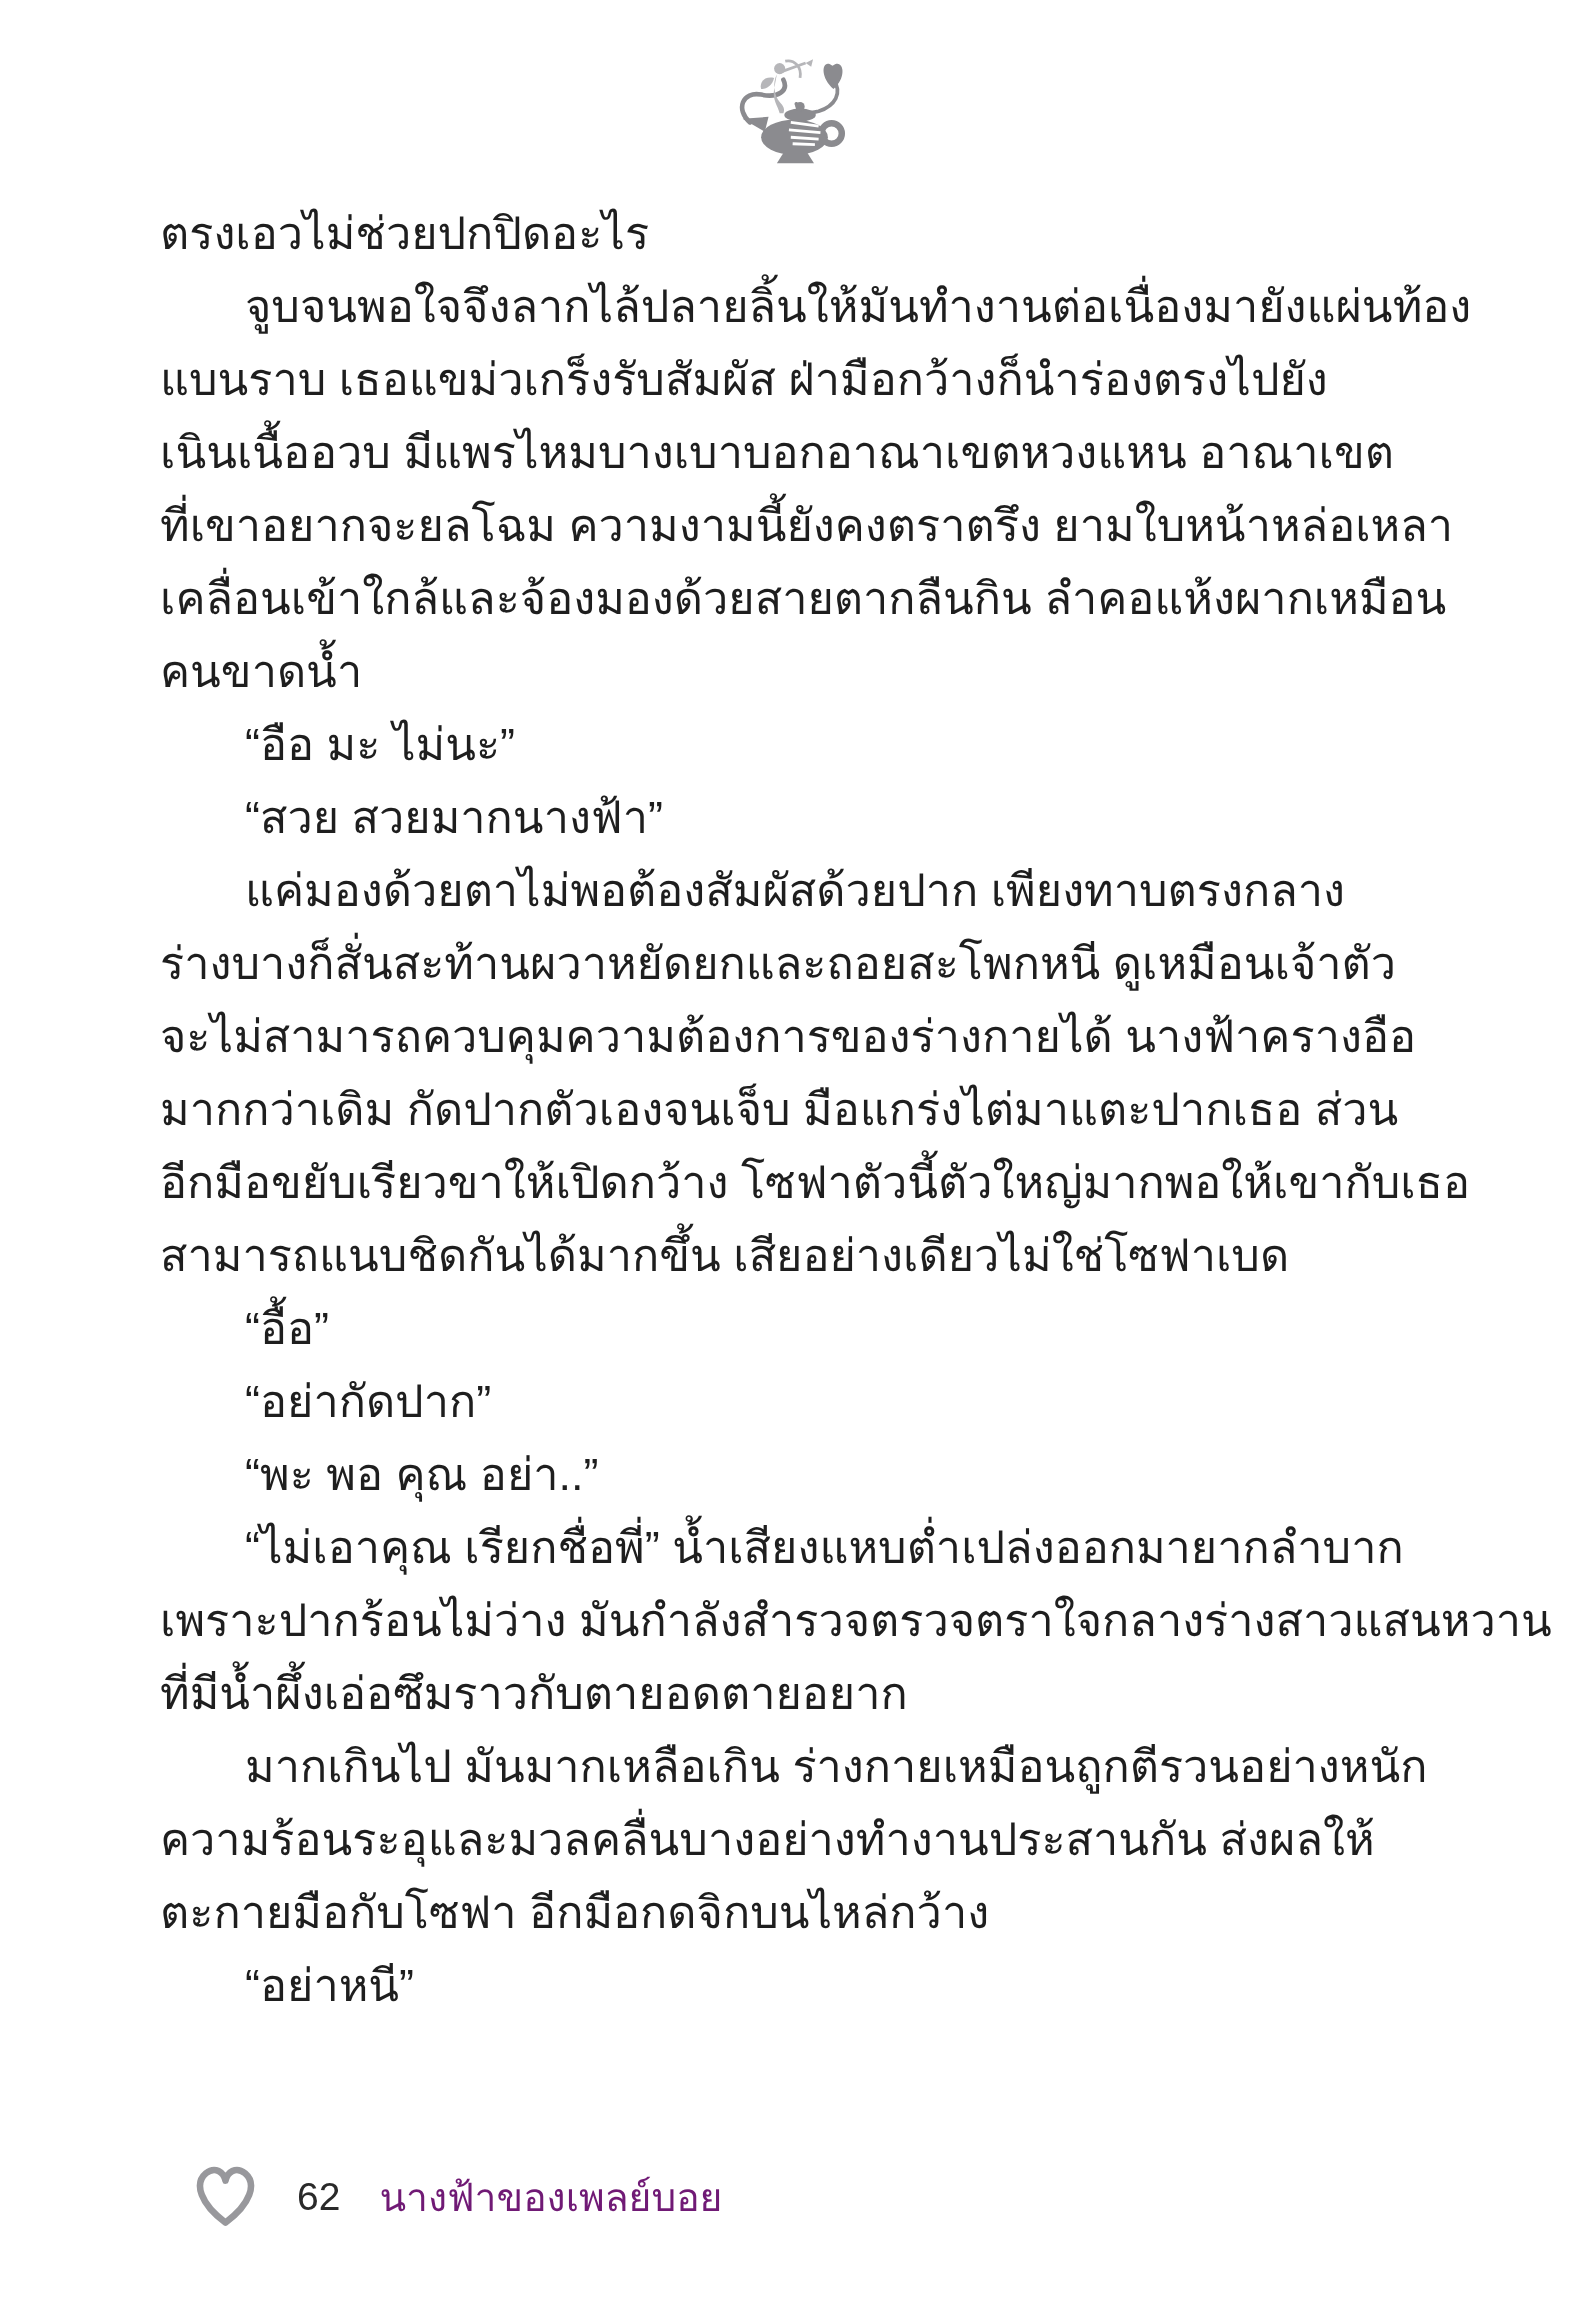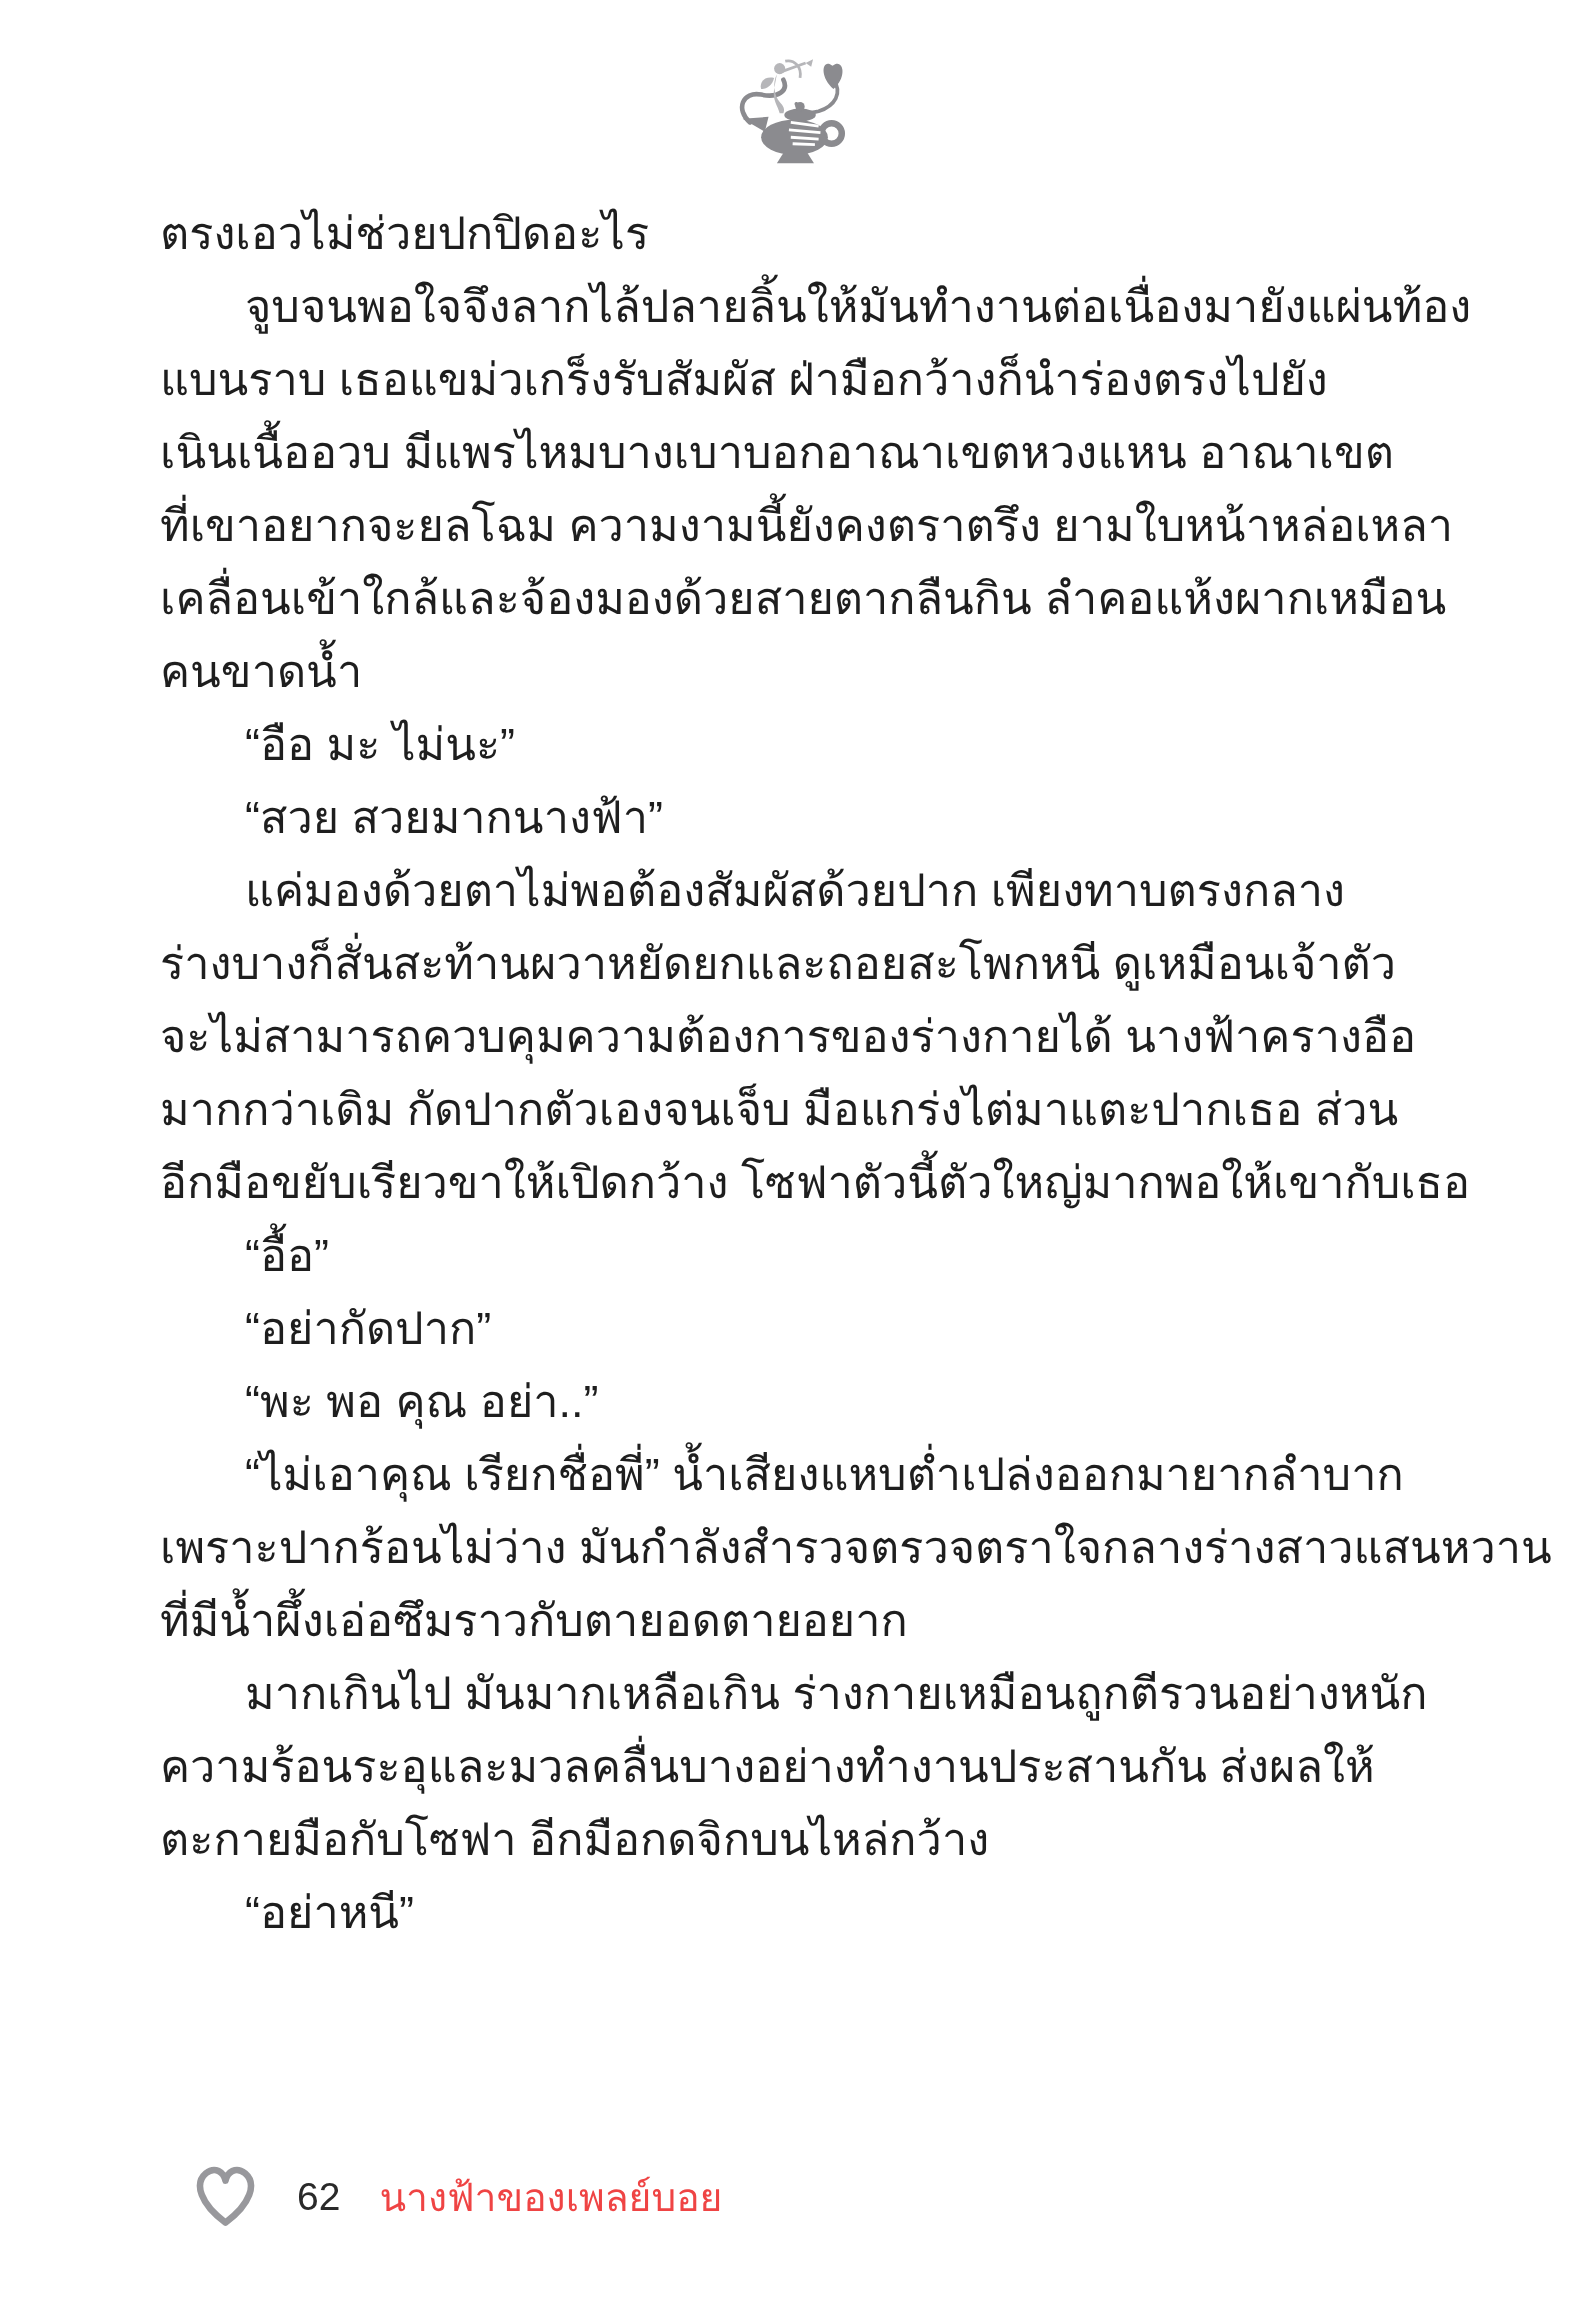--- a/index.html
+++ b/index.html
@@ -28,21 +28,21 @@
   .indent { padding-left: 85px; }
   .page-footer {
     position: absolute; left: 191px; top: 2163px;
     display: flex; align-items: center;
   }
   .heart-box { width: 69px; height: 67px; margin-right: 37px; }
   .footer-pageno {
     font-size: 39px; color: #2a2a2a; margin-right: 39px;
   }
   .footer-title {
-    font-size: 39px; color: #ef4444;
+    font-size: 39px; color: #701a75;
   }
 </style>
 </head>
 <body>
 
 <div class="page-header">
   <div class="logo-box">
     <svg width="115" height="121" viewBox="0 0 124 130" xmlns="http://www.w3.org/2000/svg">
 
       <path d="M14,80 C-2,66 6,46 26,50 C44,54 56,46 50,34" fill="none" stroke="#8b8b8f" stroke-width="5" stroke-linecap="round"></path>
@@ -80,20 +80,21 @@
   <div class="text-line">ที่เขาอยากจะยลโฉม ความงามนี้ยังคงตราตรึง ยามใบหน้าหล่อเหลา</div>
   <div class="text-line">เคลื่อนเข้าใกล้และจ้องมองด้วยสายตากลืนกิน ลำคอแห้งผากเหมือน</div>
   <div class="text-line">คนขาดน้ำ</div>
   <div class="text-line indent">“อือ มะ ไม่นะ”</div>
   <div class="text-line indent">“สวย สวยมากนางฟ้า”</div>
   <div class="text-line indent">แค่มองด้วยตาไม่พอต้องสัมผัสด้วยปาก เพียงทาบตรงกลาง</div>
   <div class="text-line">ร่างบางก็สั่นสะท้านผวาหยัดยกและถอยสะโพกหนี ดูเหมือนเจ้าตัว</div>
   <div class="text-line">จะไม่สามารถควบคุมความต้องการของร่างกายได้ นางฟ้าครางอือ</div>
   <div class="text-line">มากกว่าเดิม กัดปากตัวเองจนเจ็บ มือแกร่งไต่มาแตะปากเธอ ส่วน</div>
   <div class="text-line">อีกมือขยับเรียวขาให้เปิดกว้าง โซฟาตัวนี้ตัวใหญ่มากพอให้เขากับเธอ</div>
+  <div class="text-line">สามารถแนบชิดกันได้มากขึ้น เสียอย่างเดียวไม่ใช่โซฟาเบด</div>
   <div class="text-line indent">“อื้อ”</div>
   <div class="text-line indent">“อย่ากัดปาก”</div>
   <div class="text-line indent">“พะ พอ คุณ อย่า..”</div>
   <div class="text-line indent">“ไม่เอาคุณ เรียกชื่อพี่” น้ำเสียงแหบต่ำเปล่งออกมายากลำบาก</div>
   <div class="text-line">เพราะปากร้อนไม่ว่าง มันกำลังสำรวจตรวจตราใจกลางร่างสาวแสนหวาน</div>
   <div class="text-line">ที่มีน้ำผึ้งเอ่อซึมราวกับตายอดตายอยาก</div>
   <div class="text-line indent">มากเกินไป มันมากเหลือเกิน ร่างกายเหมือนถูกตีรวนอย่างหนัก</div>
   <div class="text-line">ความร้อนระอุและมวลคลื่นบางอย่างทำงานประสานกัน ส่งผลให้</div>
   <div class="text-line">ตะกายมือกับโซฟา อีกมือกดจิกบนไหล่กว้าง</div>
   <div class="text-line indent">“อย่าหนี”</div>

